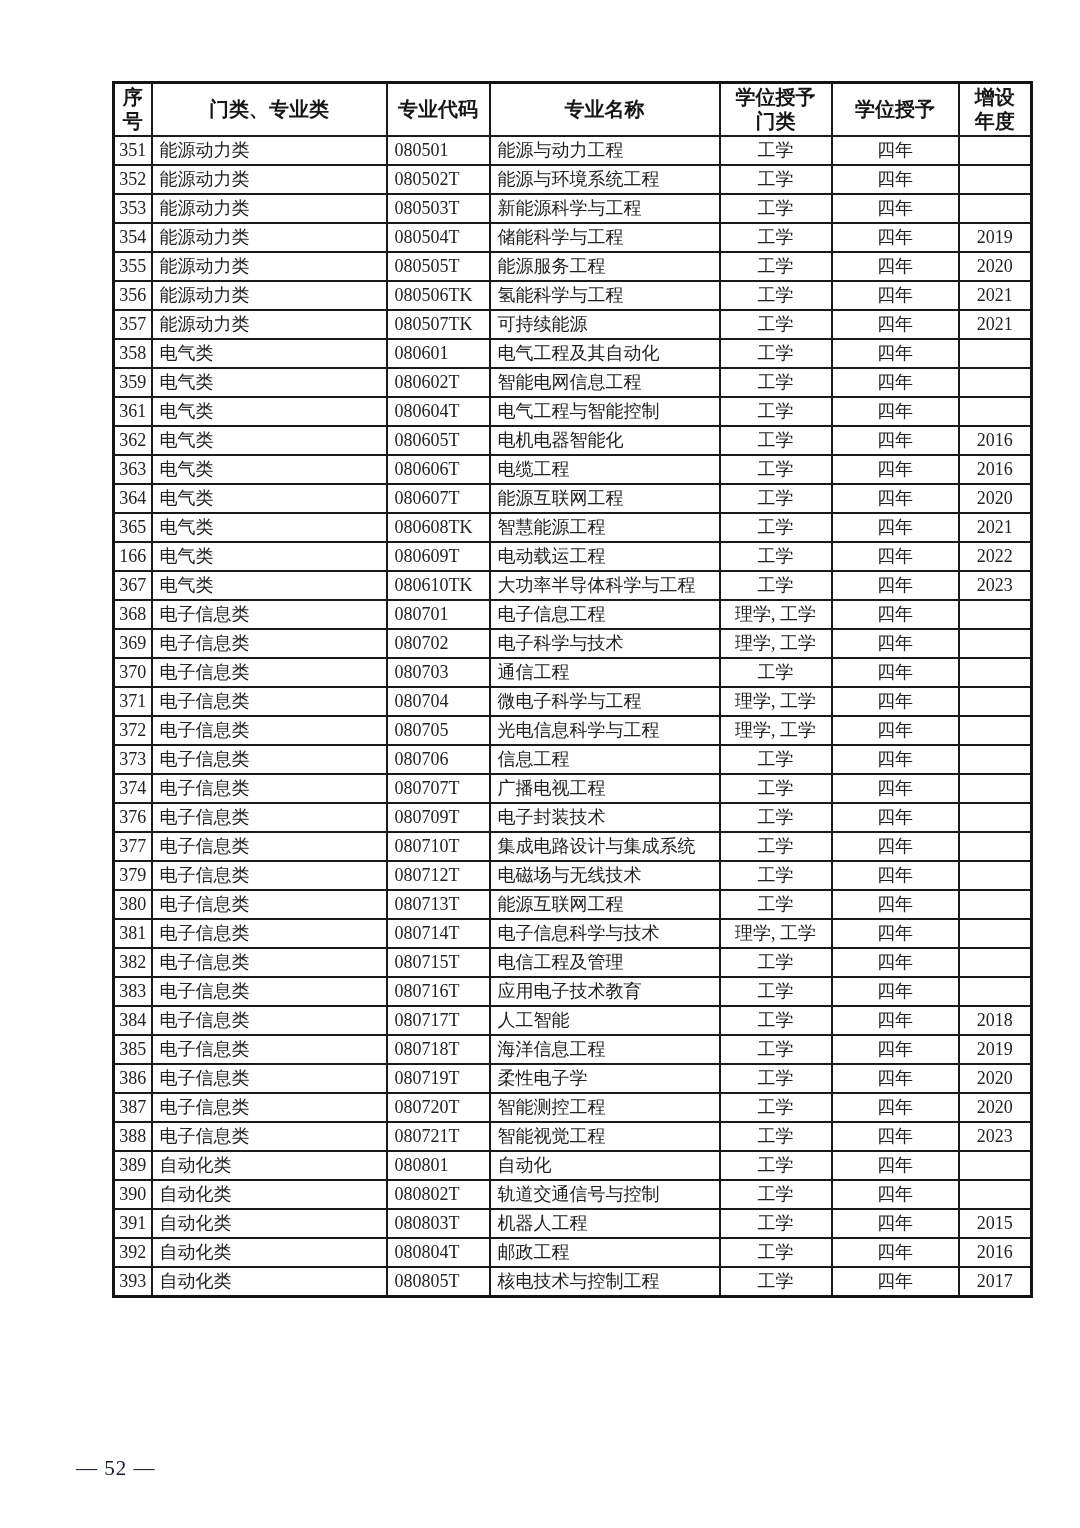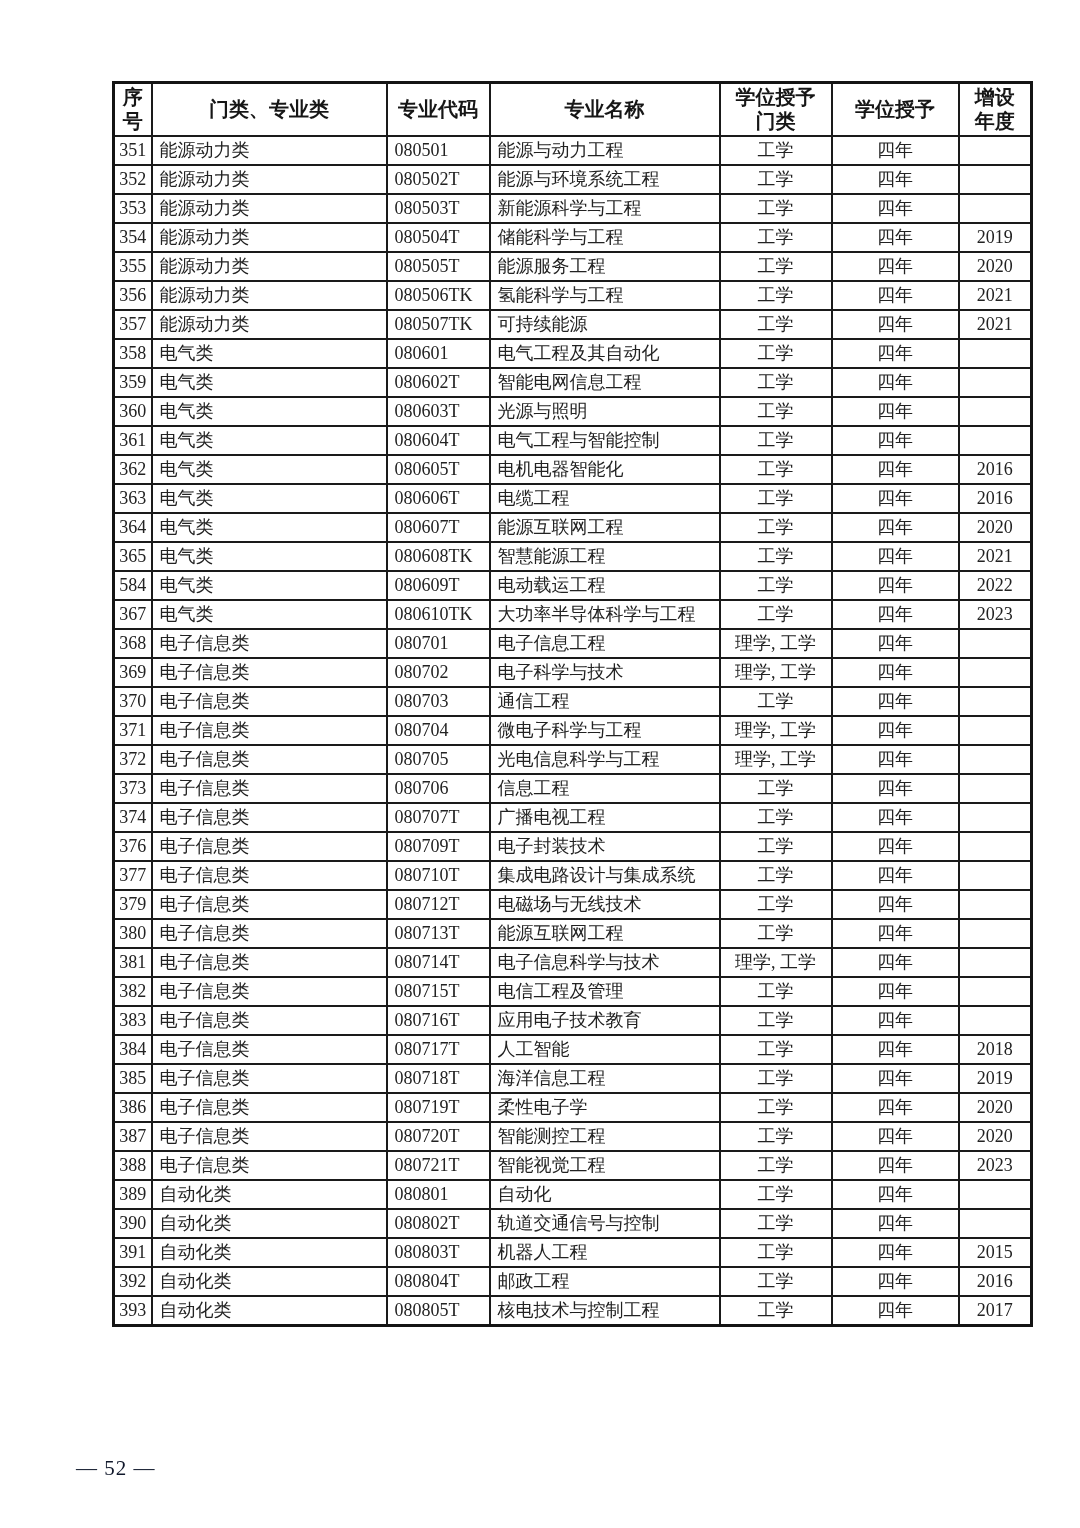--- a/index.html
+++ b/index.html
@@ -172,29 +172,20 @@
         <tr>
           <td class="col-center">359</td>
           <td class="col-left">电气类</td>
           <td class="col-left">080602T</td>
           <td class="col-left">智能电网信息工程</td>
           <td class="col-center">工学</td>
           <td class="col-center">四年</td>
           <td class="col-center"></td>
         </tr>
         <tr>
-          <td class="col-center">360</td>
-          <td class="col-left">电气类</td>
-          <td class="col-left">080603T</td>
-          <td class="col-left">光源与照明</td>
-          <td class="col-center">工学</td>
-          <td class="col-center">四年</td>
-          <td class="col-center"></td>
-        </tr>
-        <tr>
           <td class="col-center">361</td>
           <td class="col-left">电气类</td>
           <td class="col-left">080604T</td>
           <td class="col-left">电气工程与智能控制</td>
           <td class="col-center">工学</td>
           <td class="col-center">四年</td>
           <td class="col-center"></td>
         </tr>
         <tr>
           <td class="col-center">362</td>
@@ -226,21 +217,21 @@
         <tr>
           <td class="col-center">365</td>
           <td class="col-left">电气类</td>
           <td class="col-left">080608TK</td>
           <td class="col-left">智慧能源工程</td>
           <td class="col-center">工学</td>
           <td class="col-center">四年</td>
           <td class="col-center">2021</td>
         </tr>
         <tr>
-          <td class="col-center">584</td>
+          <td class="col-center">166</td>
           <td class="col-left">电气类</td>
           <td class="col-left">080609T</td>
           <td class="col-left">电动载运工程</td>
           <td class="col-center">工学</td>
           <td class="col-center">四年</td>
           <td class="col-center">2022</td>
         </tr>
         <tr>
           <td class="col-center">367</td>
           <td class="col-left">电气类</td>

